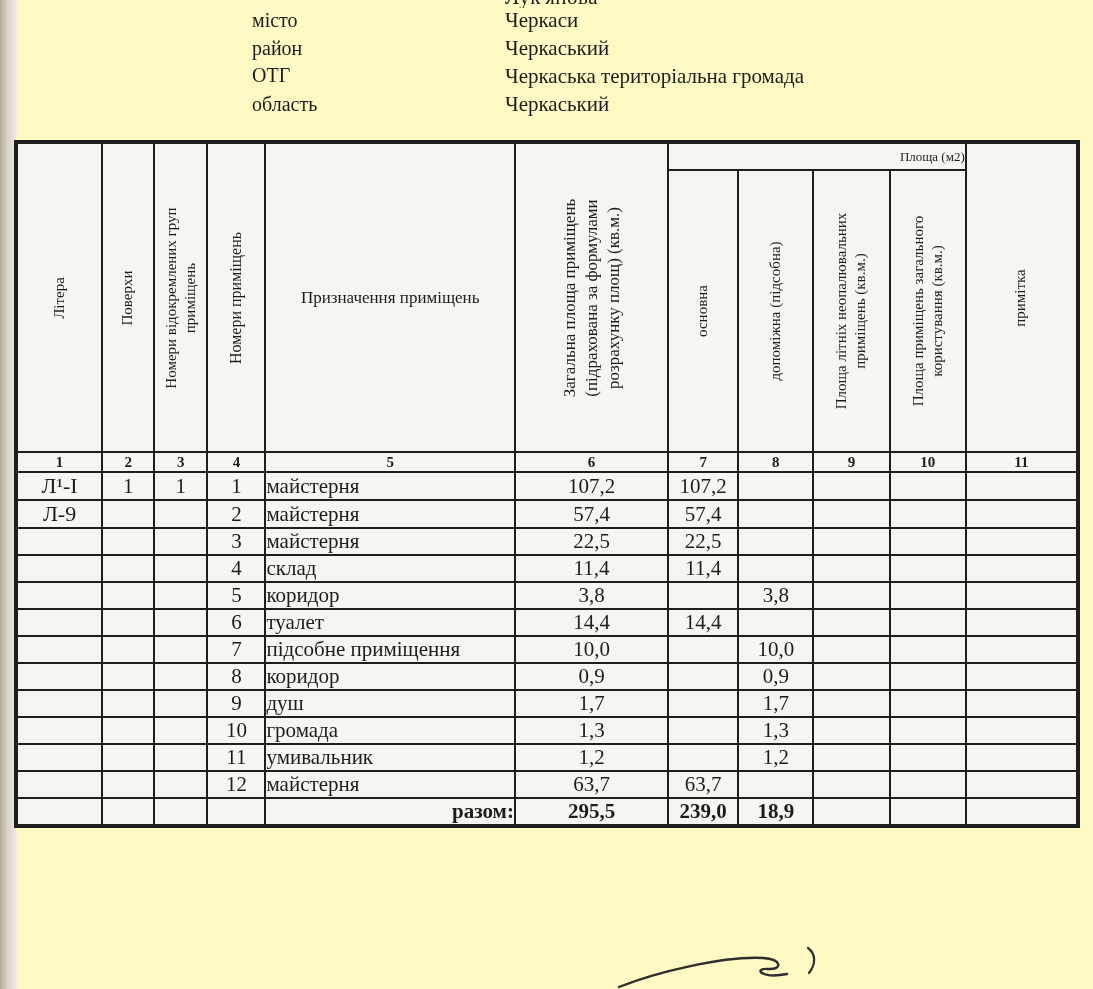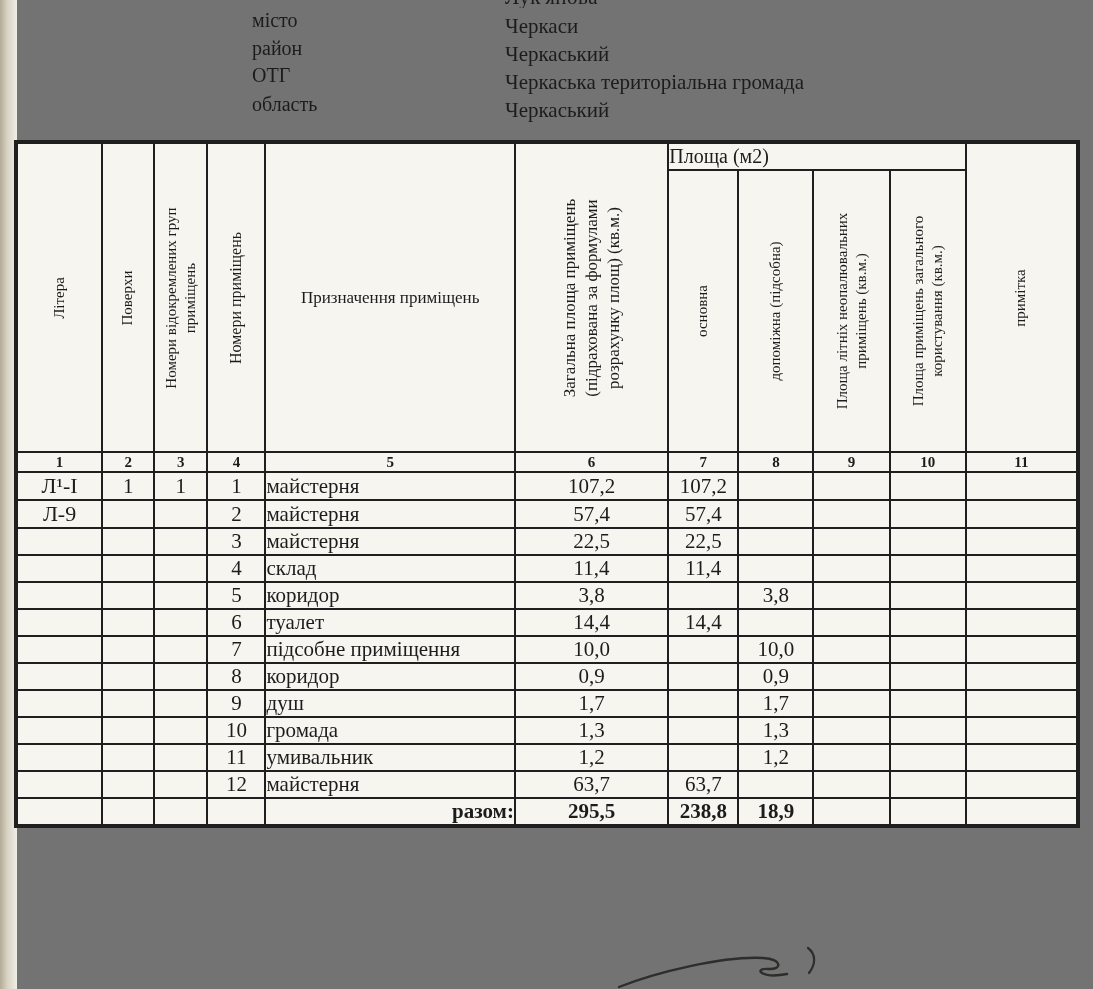--- a/index.html
+++ b/index.html
@@ -1,39 +1,39 @@
 <!DOCTYPE html>
 <html><head>
 <meta charset="utf-8">
 <style>
   html,body{margin:0;padding:0;}
   body{font-family:"Liberation Serif","DejaVu Serif",serif;color:#1c1c1c;}
-  #page{position:relative;width:1093px;height:989px;background:#737373;overflow:hidden;}
+  #page{position:relative;width:1093px;height:989px;background:#fef9c3;overflow:hidden;}
   
   #scan-edge{position:absolute;left:0;top:0;width:17px;height:989px;
     background:linear-gradient(to right,#b3ab96,#d9d4c5 45%,#ece9e0 90%,#f1efe9);}
   
   .clip-top{position:absolute;left:505px;top:0;height:8px;width:260px;overflow:hidden;}
   .clip-top div{margin-top:-15px;font-size:21px;letter-spacing:.5px;}
   .addr-label{position:absolute;left:252px;font-size:20px;white-space:nowrap;}
-  .addr-value{position:absolute;left:505px;font-size:21px;white-space:nowrap;margin-top:6px;}
+  .addr-value{position:absolute;left:505px;font-size:21px;white-space:nowrap;}
   
   #doc-table{position:absolute;left:14px;top:140px;width:1066px;border-collapse:collapse;
     table-layout:fixed;background:#f6f5f0;border:4px solid #1f1f1f;}
   #doc-table th,#doc-table td{border:2px solid #1f1f1f;padding:0;overflow:hidden;}
   tr.rowA{height:28px;}
   tr.rowB{height:282px;}
   tr.numbers{height:20px;}
   tr.data{height:27px;}
   th{font-weight:normal;}
   th.hdr{position:relative;}
   .vtx{position:absolute;left:50%;top:50%;transform:translate(-50%,-50%) rotate(-90deg);
     text-align:center;line-height:1.28;font-size:15px;}
   .vtx.big{font-size:17px;}
-  th.group-hd{font-size:20px;text-align:left;vertical-align:middle;}
+  th.group-hd{font-size:13px;text-align:right;vertical-align:middle;}
   th.h-horiz{font-size:17px;text-align:center;vertical-align:middle;}
   tr.numbers th{font-size:15px;font-weight:bold;text-align:center;
     border-top:3px solid #1f1f1f;border-bottom:5px solid #1f1f1f;}
   td{font-size:21px;vertical-align:middle;}
   td.c-center{text-align:center;}
   td.c-lit{text-align:center;font-size:22px;}
   td.c-purpose{text-align:left;padding-left:9px;}
   tr.total td{font-weight:bold;margin-left:28px;}
   td.c-total-label{text-align:right;padding-right:40px;font-weight:bold;}
   
@@ -282,21 +282,21 @@
       <td class="c-center"></td>
     </tr>
 
     <tr class="data total">
       <td></td>
       <td></td>
       <td></td>
       <td></td>
       <td class="c-total-label">разом:</td>
       <td class="c-center">295,5</td>
-      <td class="c-center">238,8</td>
+      <td class="c-center">239,0</td>
       <td class="c-center">18,9</td>
       <td class="c-center"></td>
       <td class="c-center"></td>
       <td class="c-center"></td>
     </tr>
     </tbody>
   </table>
 
   <svg id="signature" width="230" height="48" viewBox="0 0 230 48">
     <path d="M4 46 C 42 31, 108 15, 148 17 C 167 18, 168 29, 153 28 C 138 27, 146 38, 172 33" fill="none" stroke="#2d2d2b" stroke-width="2.4" stroke-linecap="round"></path>

